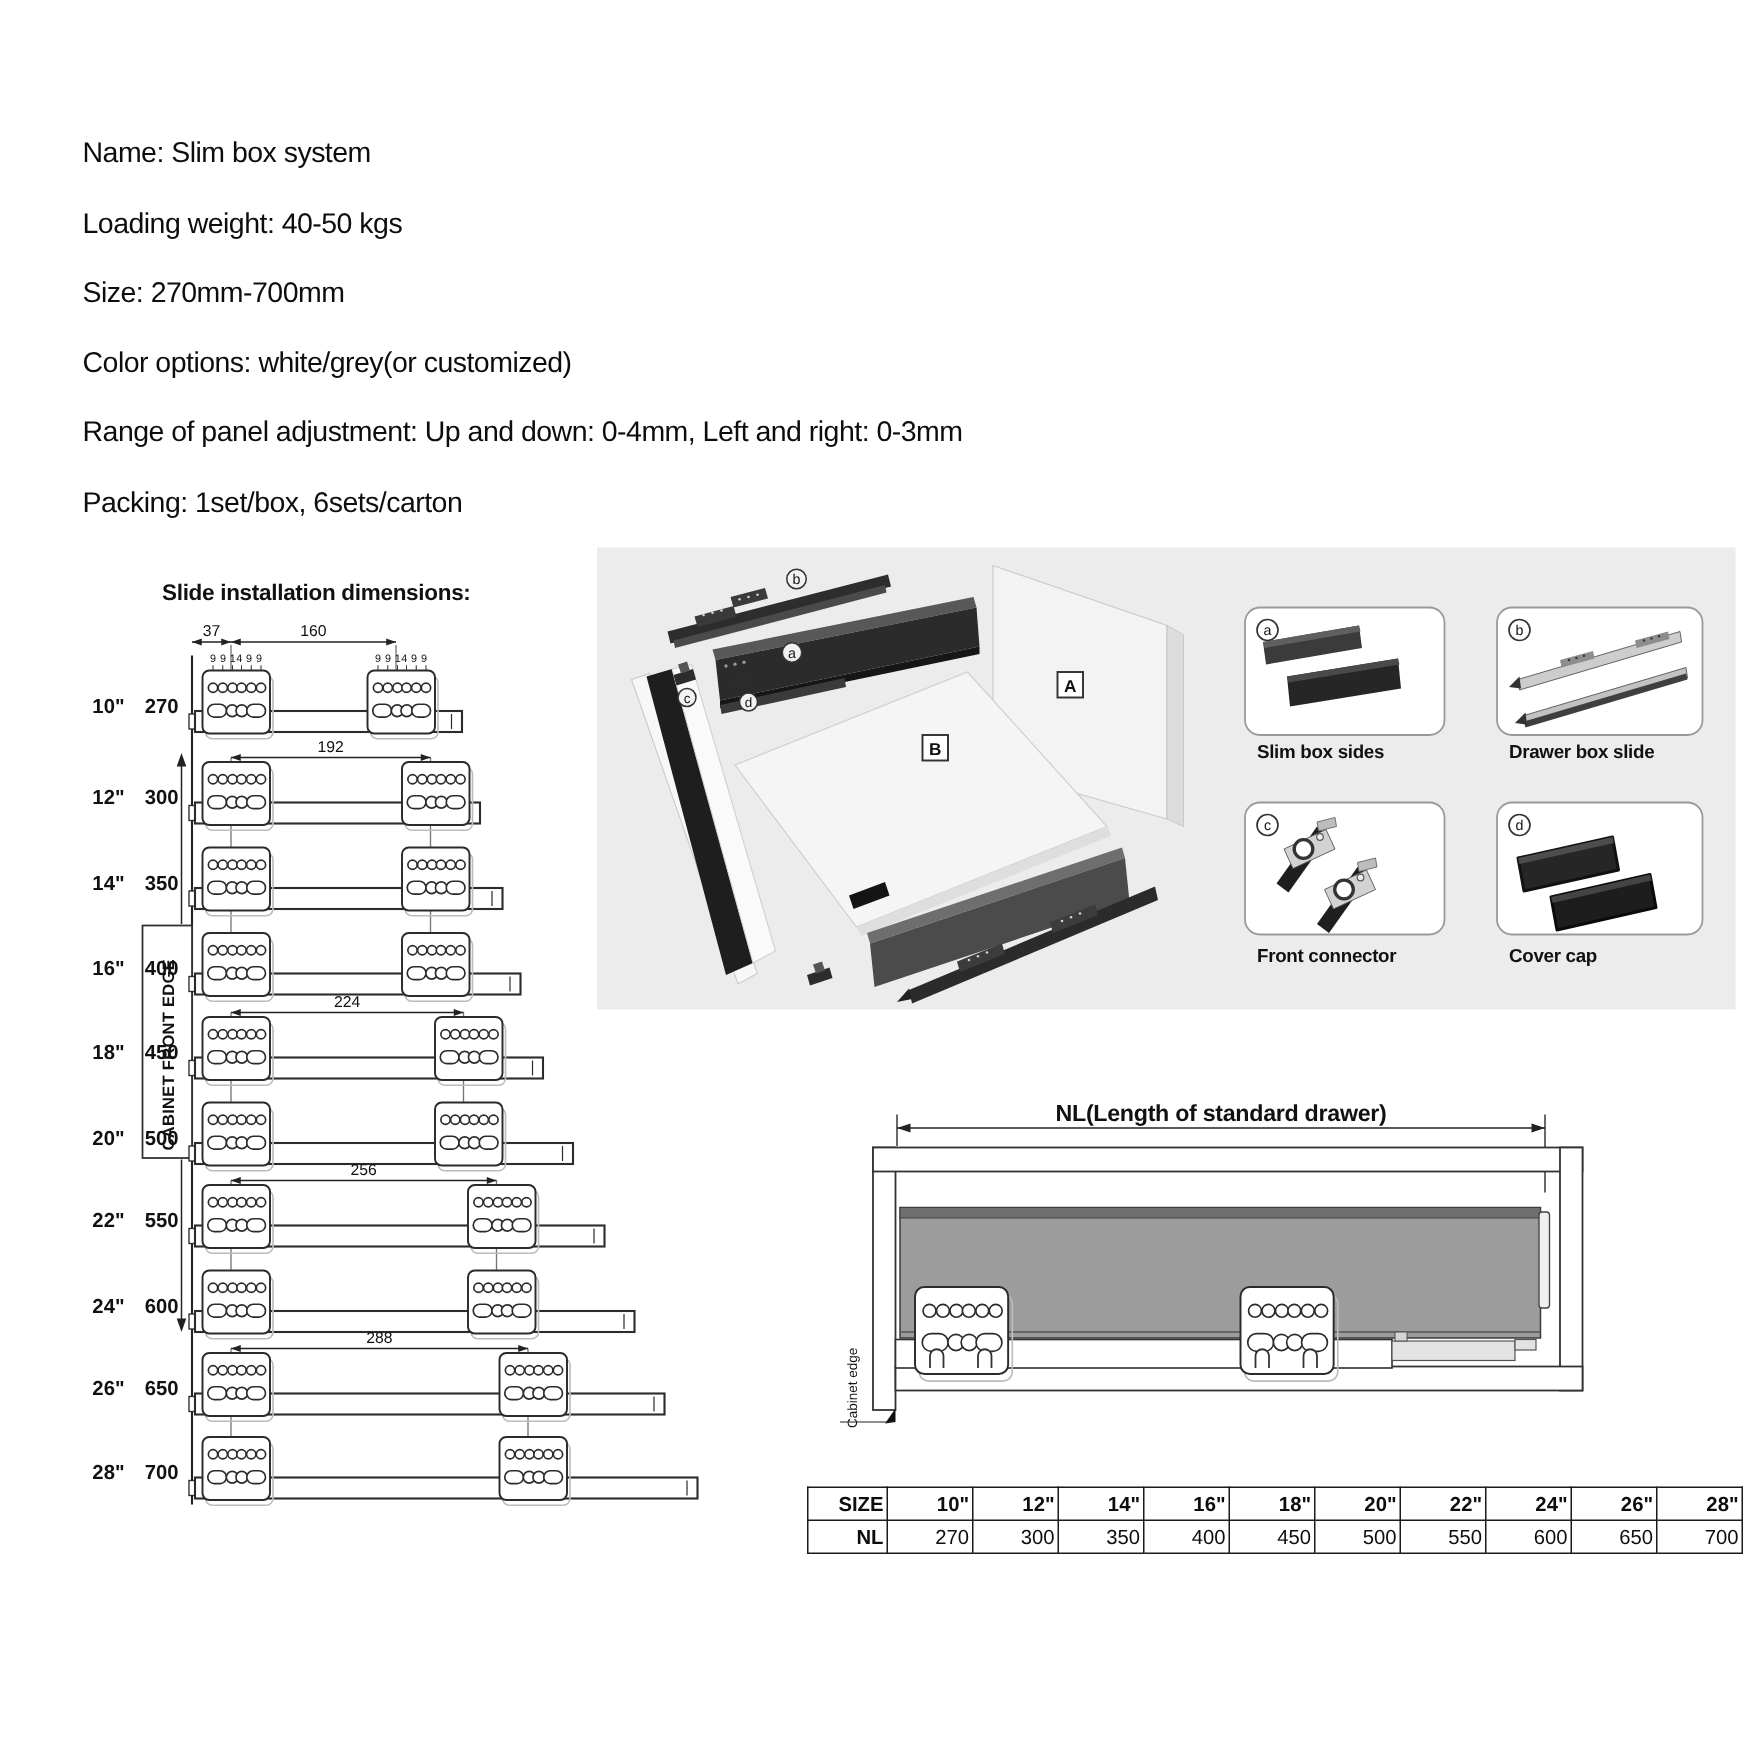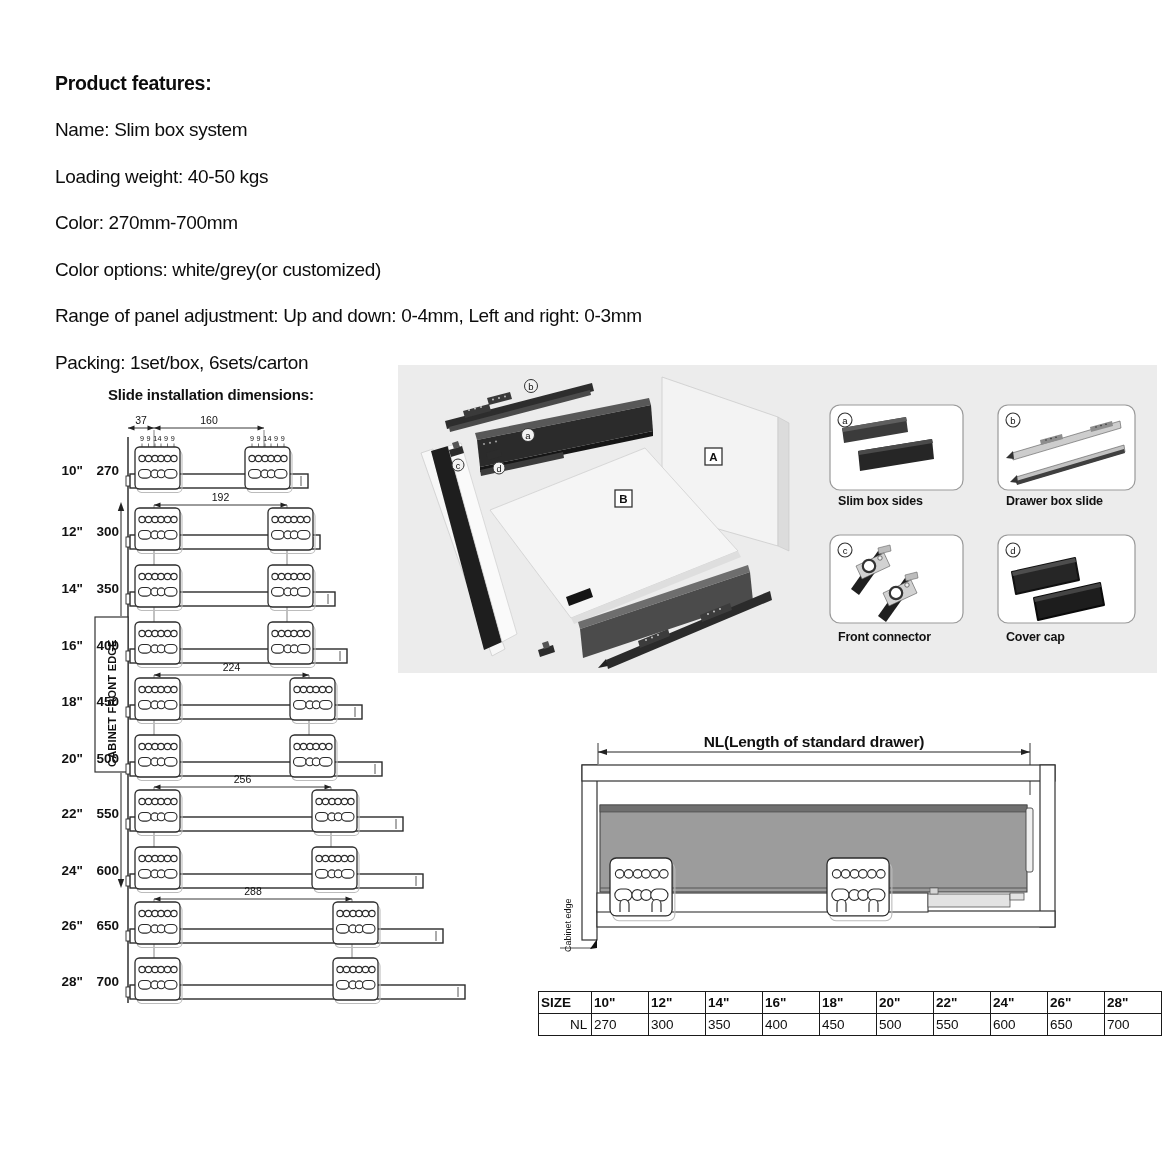--- a/index.html
+++ b/index.html
@@ -4,32 +4,31 @@
 <style>
   html,body{margin:0;padding:0;background:#fff;}
   body{width:1170px;height:1170px;position:relative;font-family:"Liberation Sans",sans-serif;color:#0d0d0d;overflow:hidden;}
   svg{font-family:"Liberation Sans",sans-serif;}
   svg text{fill:#111;}
   .features{position:absolute;left:55px;top:70px;width:700px;}
   .f-title{font-size:19.5px;font-weight:700;line-height:27px;letter-spacing:-0.3px;}
   .f-line{font-size:19px;line-height:26.6px;letter-spacing:-0.35px;margin-top:20px;}
   .diagram-svg{position:absolute;left:0;top:0;width:1170px;height:1170px;}
   table.size-table{position:absolute;left:538px;top:991px;border-collapse:collapse;table-layout:fixed;}
-  table.size-table td{border:1.6px solid #1a1a1a;text-align:left;font-size:13.5px;height:19px;padding:1px 2px;font-weight:700;color:#0d0d0d;}
+  table.size-table td{border:1.6px solid #1a1a1a;text-align:right;font-size:13.5px;height:19px;padding:1px 2px;font-weight:700;color:#0d0d0d;}
   table.size-table tr.vals td{font-weight:400;}
-  table.size-table tr.vals td:first-child{font-weight:400;padding-left:31px;}
+  table.size-table tr.vals td:first-child{font-weight:700;padding-left:31px;}
 </style>
 </head>
 <body>
 
 <div class="features">
-  <div class="f-title">Product features:</div>
   <div class="f-line">Name: Slim box system</div>
   <div class="f-line">Loading weight: 40-50 kgs</div>
-  <div class="f-line">Color: 270mm-700mm</div>
+  <div class="f-line">Size: 270mm-700mm</div>
   <div class="f-line">Color options: white/grey(or customized)</div>
   <div class="f-line">Range of panel adjustment: Up and down: 0-4mm, Left and right: 0-3mm</div>
   <div class="f-line">Packing: 1set/box, 6sets/carton</div>
 </div>
 
 <svg class="diagram-svg" viewBox="0 0 1170 1170">
 
   <g>
     <text x="108" y="400" font-size="15" font-weight="600" letter-spacing="-0.2">Slide installation dimensions:</text>
     <line x1="128" y1="437" x2="128" y2="1003" stroke="#222" stroke-width="1.4"></line>

